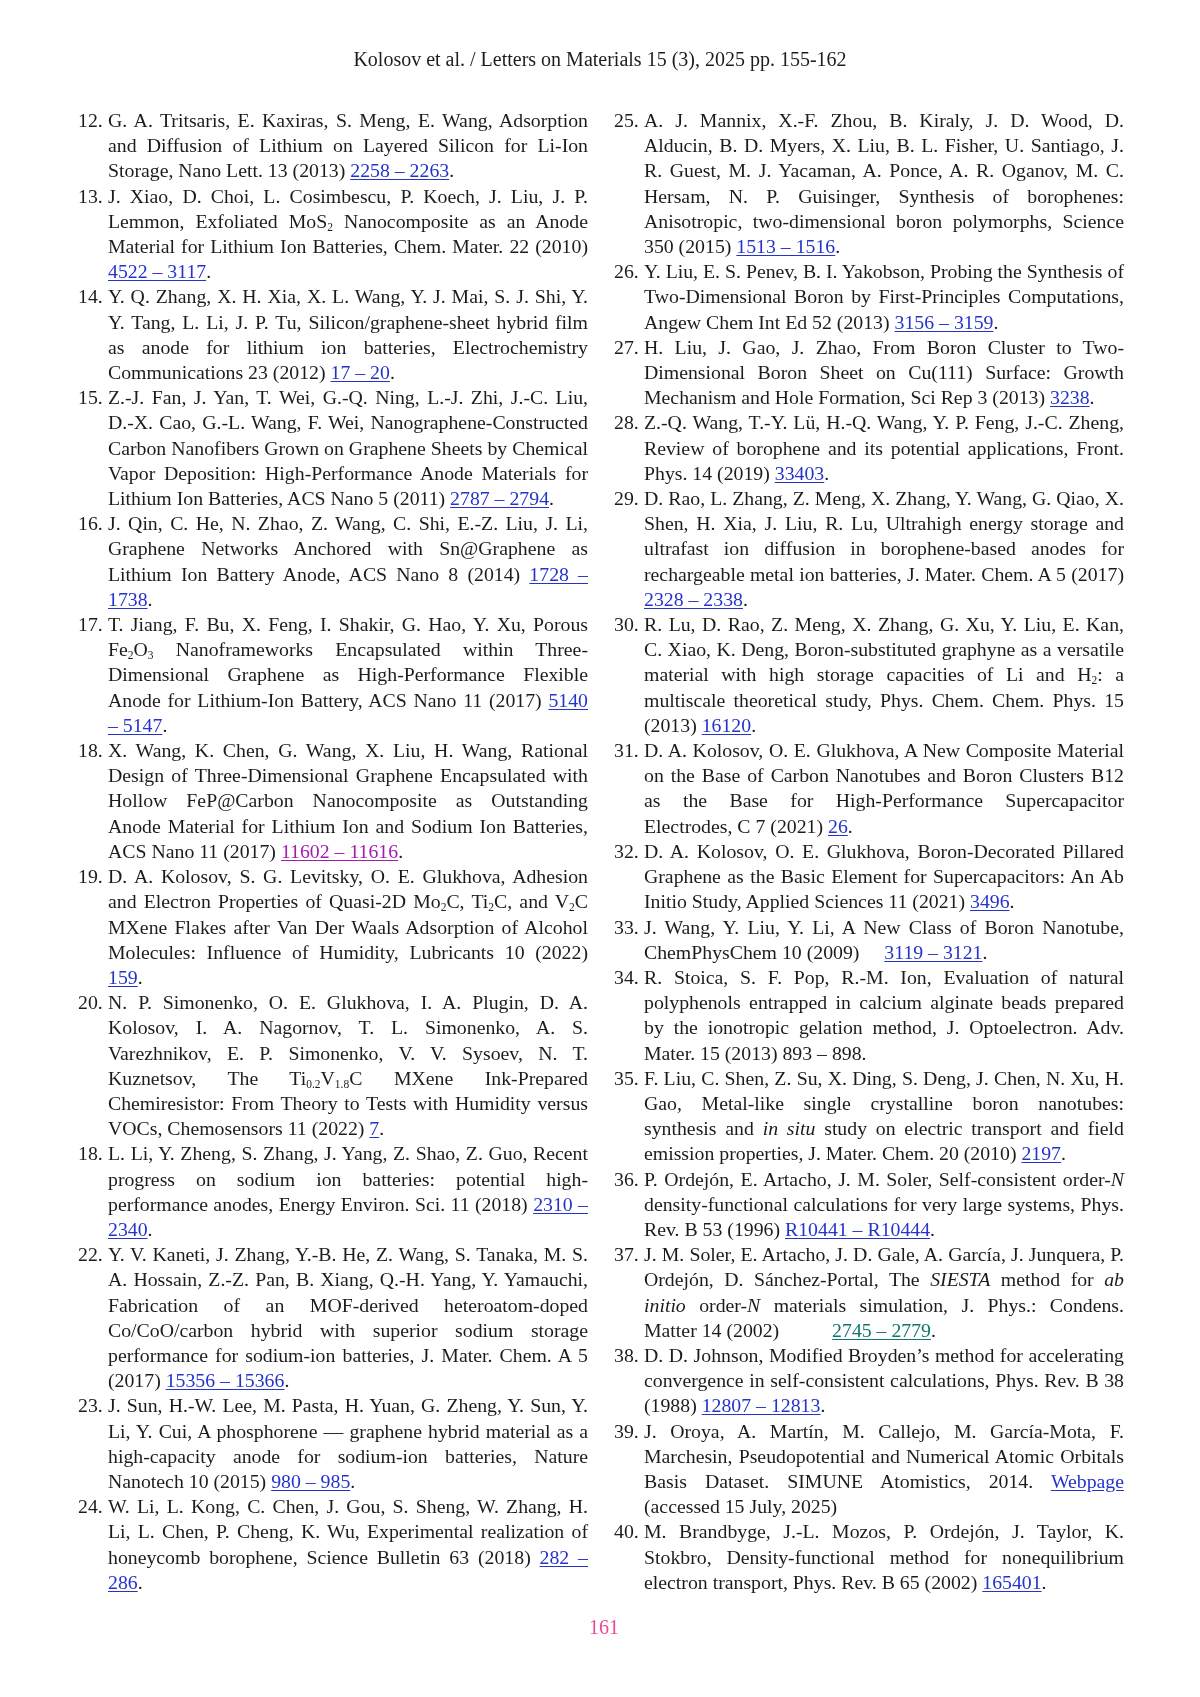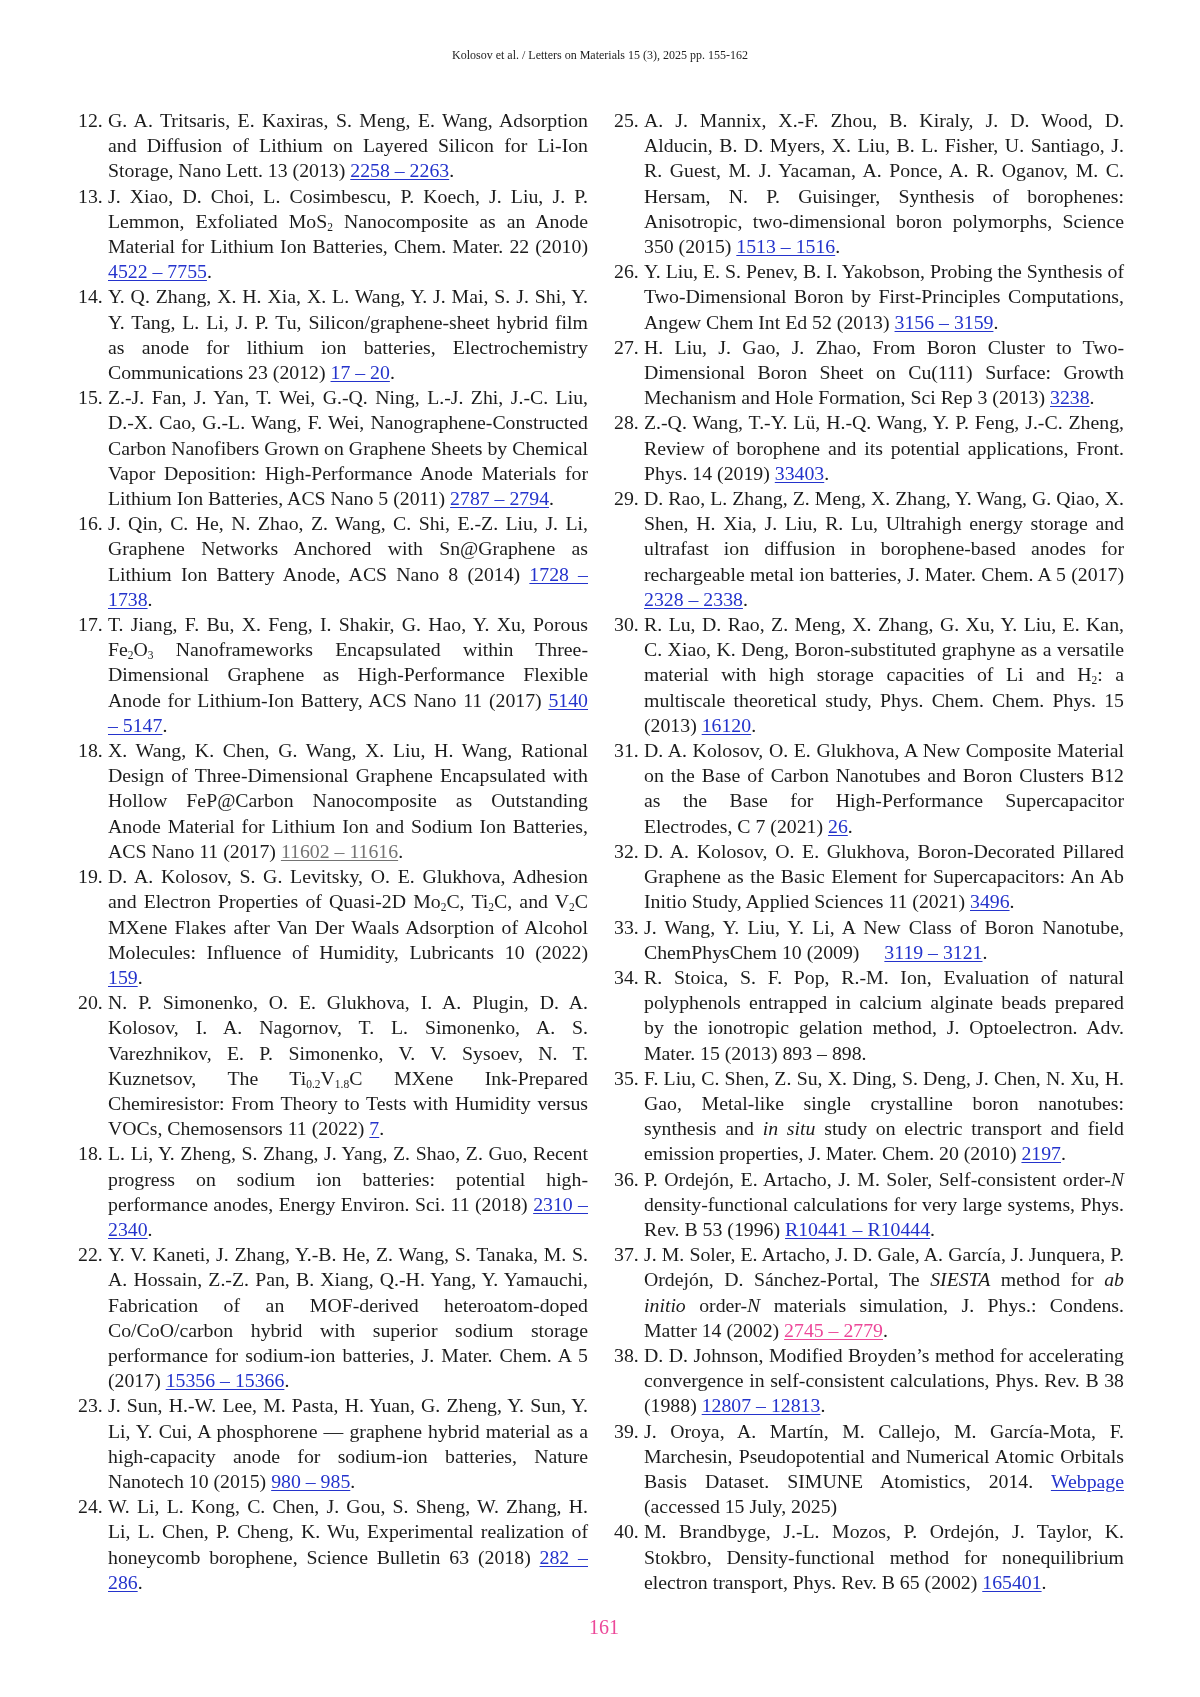--- a/index.html
+++ b/index.html
@@ -14,21 +14,21 @@
     font-family: "Liberation Serif", serif;
     color: #1c1c1c;
     overflow: hidden;
   }
   .page-header {
     position: absolute;
     top: 48px;
     left: 0;
     width: 100%;
     text-align: center;
-    font-size: 12px;
+    font-size: 20px;
     color: #1d1d1d;
   }
   .columns {
     position: absolute;
     top: 108px;
     left: 78px;
     width: 1046px;
     display: flex;
     gap: 26px;
   }
@@ -69,46 +69,46 @@
   }
 </style>
 </head>
 <body>
 
 <div class="page-header">Kolosov et al. / Letters on Materials 15 (3), 2025 pp. 155-162</div>
 
 <div class="columns">
   <div class="col">
       <div class="ref"><span class="num">12.</span><span>G. A. Tritsaris, E. Kaxiras, S. Meng, E. Wang, Adsorption and Diffusion of Lithium on Layered Silicon for Li-Ion Storage, Nano Lett. 13 (2013) <a class="ref-link" style="color: rgb(36, 51, 204);">2258 – 2263</a>.</span></div>
-      <div class="ref"><span class="num">13.</span><span>J. Xiao, D. Choi, L. Cosimbescu, P. Koech, J. Liu, J. P. Lemmon, Exfoliated MoS<sub>2</sub> Nanocomposite as an Anode Material for Lithium Ion Batteries, Chem. Mater. 22 (2010) <a class="ref-link" style="color: rgb(36, 51, 204);">4522 – 7755</a>.</span></div>
+      <div class="ref"><span class="num">13.</span><span>J. Xiao, D. Choi, L. Cosimbescu, P. Koech, J. Liu, J. P. Lemmon, Exfoliated MoS<sub>2</sub> Nanocomposite as an Anode Material for Lithium Ion Batteries, Chem. Mater. 22 (2010) <a class="ref-link" style="color: rgb(36, 51, 204);">4522 – 3117</a>.</span></div>
       <div class="ref"><span class="num">14.</span><span>Y. Q. Zhang, X. H. Xia, X. L. Wang, Y. J. Mai, S. J. Shi, Y. Y. Tang, L. Li, J. P. Tu, Silicon/graphene-sheet hybrid film as anode for lithium ion batteries, Electrochemistry Communications 23 (2012) <a class="ref-link" style="color: rgb(36, 51, 204);">17 – 20</a>.</span></div>
       <div class="ref"><span class="num">15.</span><span>Z.-J. Fan, J. Yan, T. Wei, G.-Q. Ning, L.-J. Zhi, J.-C. Liu, D.-X. Cao, G.-L. Wang, F. Wei, Nanographene-Constructed Carbon Nanofibers Grown on Graphene Sheets by Chemical Vapor Deposition: High-Performance Anode Materials for Lithium Ion Batteries, ACS Nano 5 (2011) <a class="ref-link" style="color: rgb(36, 51, 204);">2787 – 2794</a>.</span></div>
       <div class="ref"><span class="num">16.</span><span>J. Qin, C. He, N. Zhao, Z. Wang, C. Shi, E.-Z. Liu, J. Li, Graphene Networks Anchored with Sn@Graphene as Lithium Ion Battery Anode, ACS Nano 8 (2014) <a class="ref-link" style="color: rgb(36, 51, 204);">1728 – 1738</a>.</span></div>
       <div class="ref"><span class="num">17.</span><span>T. Jiang, F. Bu, X. Feng, I. Shakir, G. Hao, Y. Xu, Porous Fe<sub>2</sub>O<sub>3</sub> Nanoframeworks Encapsulated within Three-Dimensional Graphene as High-Performance Flexible Anode for Lithium-Ion Battery, ACS Nano 11 (2017) <a class="ref-link" style="color: rgb(36, 51, 204);">5140 – 5147</a>.</span></div>
-      <div class="ref"><span class="num">18.</span><span>X. Wang, K. Chen, G. Wang, X. Liu, H. Wang, Rational Design of Three-Dimensional Graphene Encapsulated with Hollow FeP@Carbon Nanocomposite as Outstanding Anode Material for Lithium Ion and Sodium Ion Batteries, ACS Nano 11 (2017) <a class="ref-link" style="color: #737373;">11602 – 11616</a>.</span></div>
+      <div class="ref"><span class="num">18.</span><span>X. Wang, K. Chen, G. Wang, X. Liu, H. Wang, Rational Design of Three-Dimensional Graphene Encapsulated with Hollow FeP@Carbon Nanocomposite as Outstanding Anode Material for Lithium Ion and Sodium Ion Batteries, ACS Nano 11 (2017) <a class="ref-link" style="color: #a21caf;">11602 – 11616</a>.</span></div>
       <div class="ref"><span class="num">19.</span><span>D. A. Kolosov, S. G. Levitsky, O. E. Glukhova, Adhesion and Electron Properties of Quasi-2D Mo<sub>2</sub>C, Ti<sub>2</sub>C, and V<sub>2</sub>C MXene Flakes after Van Der Waals Adsorption of Alcohol Molecules: Influence of Humidity, Lubricants 10 (2022) <a class="ref-link" style="color: rgb(36, 51, 204);">159</a>.</span></div>
       <div class="ref"><span class="num">20.</span><span>N. P. Simonenko, O. E. Glukhova, I. A. Plugin, D. A. Kolosov, I. A. Nagornov, T. L. Simonenko, A. S. Varezhnikov, E. P. Simonenko, V. V. Sysoev, N. T. Kuznetsov, The Ti<sub>0.2</sub>V<sub>1.8</sub>C MXene Ink-Prepared Chemiresistor: From Theory to Tests with Humidity versus VOCs, Chemosensors 11 (2022) <a class="ref-link" style="color: rgb(36, 51, 204);">7</a>.</span></div>
       <div class="ref"><span class="num">18.</span><span>L. Li, Y. Zheng, S. Zhang, J. Yang, Z. Shao, Z. Guo, Recent progress on sodium ion batteries: potential high-performance anodes, Energy Environ. Sci. 11 (2018) <a class="ref-link" style="color: rgb(36, 51, 204);">2310 – 2340</a>.</span></div>
       <div class="ref"><span class="num">22.</span><span>Y. V. Kaneti, J. Zhang, Y.-B. He, Z. Wang, S. Tanaka, M. S. A. Hossain, Z.-Z. Pan, B. Xiang, Q.-H. Yang, Y. Yamauchi, Fabrication of an MOF-derived heteroatom-doped Co/CoO/carbon hybrid with superior sodium storage performance for sodium-ion batteries, J. Mater. Chem. A 5 (2017) <a class="ref-link" style="color: rgb(36, 51, 204);">15356 – 15366</a>.</span></div>
       <div class="ref"><span class="num">23.</span><span>J. Sun, H.-W. Lee, M. Pasta, H. Yuan, G. Zheng, Y. Sun, Y. Li, Y. Cui, A phosphorene — graphene hybrid material as a high-capacity anode for sodium-ion batteries, Nature Nanotech 10 (2015) <a class="ref-link" style="color: rgb(36, 51, 204);">980 – 985</a>.</span></div>
       <div class="ref"><span class="num">24.</span><span>W. Li, L. Kong, C. Chen, J. Gou, S. Sheng, W. Zhang, H. Li, L. Chen, P. Cheng, K. Wu, Experimental realization of honeycomb borophene, Science Bulletin 63 (2018) <a class="ref-link" style="color: rgb(36, 51, 204);">282 – 286</a>.</span></div>
     </div>
   <div class="col">
       <div class="ref"><span class="num">25.</span><span>A. J. Mannix, X.-F. Zhou, B. Kiraly, J. D. Wood, D. Alducin, B. D. Myers, X. Liu, B. L. Fisher, U. Santiago, J. R. Guest, M. J. Yacaman, A. Ponce, A. R. Oganov, M. C. Hersam, N. P. Guisinger, Synthesis of borophenes: Anisotropic, two-dimensional boron polymorphs, Science 350 (2015) <a class="ref-link" style="color: rgb(36, 51, 204);">1513 – 1516</a>.</span></div>
       <div class="ref"><span class="num">26.</span><span>Y. Liu, E. S. Penev, B. I. Yakobson, Probing the Synthesis of Two-Dimensional Boron by First-Principles Computations, Angew Chem Int Ed 52 (2013) <a class="ref-link" style="color: rgb(36, 51, 204);">3156 – 3159</a>.</span></div>
       <div class="ref"><span class="num">27.</span><span>H. Liu, J. Gao, J. Zhao, From Boron Cluster to Two-Dimensional Boron Sheet on Cu(111) Surface: Growth Mechanism and Hole Formation, Sci Rep 3 (2013) <a class="ref-link" style="color: rgb(36, 51, 204); margin-top: 48px;">3238</a>.</span></div>
       <div class="ref"><span class="num">28.</span><span>Z.-Q. Wang, T.-Y. Lü, H.-Q. Wang, Y. P. Feng, J.-C. Zheng, Review of borophene and its potential applications, Front. Phys. 14 (2019) <a class="ref-link" style="color: rgb(36, 51, 204);">33403</a>.</span></div>
       <div class="ref"><span class="num">29.</span><span>D. Rao, L. Zhang, Z. Meng, X. Zhang, Y. Wang, G. Qiao, X. Shen, H. Xia, J. Liu, R. Lu, Ultrahigh energy storage and ultrafast ion diffusion in borophene-based anodes for rechargeable metal ion batteries, J. Mater. Chem. A 5 (2017) <a class="ref-link" style="color: rgb(36, 51, 204);">2328 – 2338</a>.</span></div>
       <div class="ref"><span class="num">30.</span><span>R. Lu, D. Rao, Z. Meng, X. Zhang, G. Xu, Y. Liu, E. Kan, C. Xiao, K. Deng, Boron-substituted graphyne as a versatile material with high storage capacities of Li and H<sub>2</sub>: a multiscale theoretical study, Phys. Chem. Chem. Phys. 15 (2013) <a class="ref-link" style="color: rgb(36, 51, 204);">16120</a>.</span></div>
       <div class="ref"><span class="num">31.</span><span>D. A. Kolosov, O. E. Glukhova, A New Composite Material on the Base of Carbon Nanotubes and Boron Clusters B12 as the Base for High-Performance Supercapacitor Electrodes, C 7 (2021) <a class="ref-link" style="color: rgb(36, 51, 204);">26</a>.</span></div>
       <div class="ref"><span class="num">32.</span><span>D. A. Kolosov, O. E. Glukhova, Boron-Decorated Pillared Graphene as the Basic Element for Supercapacitors: An Ab Initio Study, Applied Sciences 11 (2021) <a class="ref-link" style="color: rgb(36, 51, 204);">3496</a>.</span></div>
       <div class="ref"><span class="num">33.</span><span>J. Wang, Y. Liu, Y. Li, A New Class of Boron Nanotube, ChemPhysChem 10 (2009) <a class="ref-link" style="color: rgb(36, 51, 204); margin-left: 20px;">3119 – 3121</a>.</span></div>
       <div class="ref"><span class="num">34.</span><span>R. Stoica, S. F. Pop, R.-M. Ion, Evaluation of natural polyphenols entrapped in calcium alginate beads prepared by the ionotropic gelation method, J. Optoelectron. Adv. Mater. 15 (2013) 893 – 898.</span></div>
       <div class="ref"><span class="num">35.</span><span>F. Liu, C. Shen, Z. Su, X. Ding, S. Deng, J. Chen, N. Xu, H. Gao, Metal-like single crystalline boron nanotubes: synthesis and <i>in situ</i> study on electric transport and field emission properties, J. Mater. Chem. 20 (2010) <a class="ref-link" style="color: rgb(36, 51, 204); margin-top: 16px;">2197</a>.</span></div>
       <div class="ref"><span class="num">36.</span><span>P. Ordejón, E. Artacho, J. M. Soler, Self-consistent order-<i>N</i> density-functional calculations for very large systems, Phys. Rev. B 53 (1996) <a class="ref-link" style="color: rgb(36, 51, 204);">R10441 – R10444</a>.</span></div>
-      <div class="ref"><span class="num">37.</span><span>J. M. Soler, E. Artacho, J. D. Gale, A. García, J. Junquera, P. Ordejón, D. Sánchez-Portal, The <i>SIESTA</i> method for <i>ab initio</i> order-<i>N</i> materials simulation, J. Phys.: Condens. Matter 14 (2002) <a class="ref-link" style="color: #ec4899;">2745 – 2779</a>.</span></div>
+      <div class="ref"><span class="num">37.</span><span>J. M. Soler, E. Artacho, J. D. Gale, A. García, J. Junquera, P. Ordejón, D. Sánchez-Portal, The <i>SIESTA</i> method for <i>ab initio</i> order-<i>N</i> materials simulation, J. Phys.: Condens. Matter 14 (2002) <a class="ref-link" style="color: #0f766e; margin-left: 48px;">2745 – 2779</a>.</span></div>
       <div class="ref"><span class="num">38.</span><span>D. D. Johnson, Modified Broyden’s method for accelerating convergence in self-consistent calculations, Phys. Rev. B 38 (1988) <a class="ref-link" style="color: rgb(36, 51, 204);">12807 – 12813</a>.</span></div>
       <div class="ref"><span class="num">39.</span><span>J. Oroya, A. Martín, M. Callejo, M. García-Mota, F. Marchesin, Pseudopotential and Numerical Atomic Orbitals Basis Dataset. SIMUNE Atomistics, 2014. <a class="ref-link" style="color: rgb(36, 51, 204);">Webpage</a> (accessed 15 July, 2025)</span></div>
       <div class="ref"><span class="num">40.</span><span>M. Brandbyge, J.-L. Mozos, P. Ordejón, J. Taylor, K. Stokbro, Density-functional method for nonequilibrium electron transport, Phys. Rev. B 65 (2002) <a class="ref-link" style="color: rgb(36, 51, 204);">165401</a>.</span></div>
     </div>
 </div>
 
 <div class="page-footer">161</div>
 
 </body></html>

